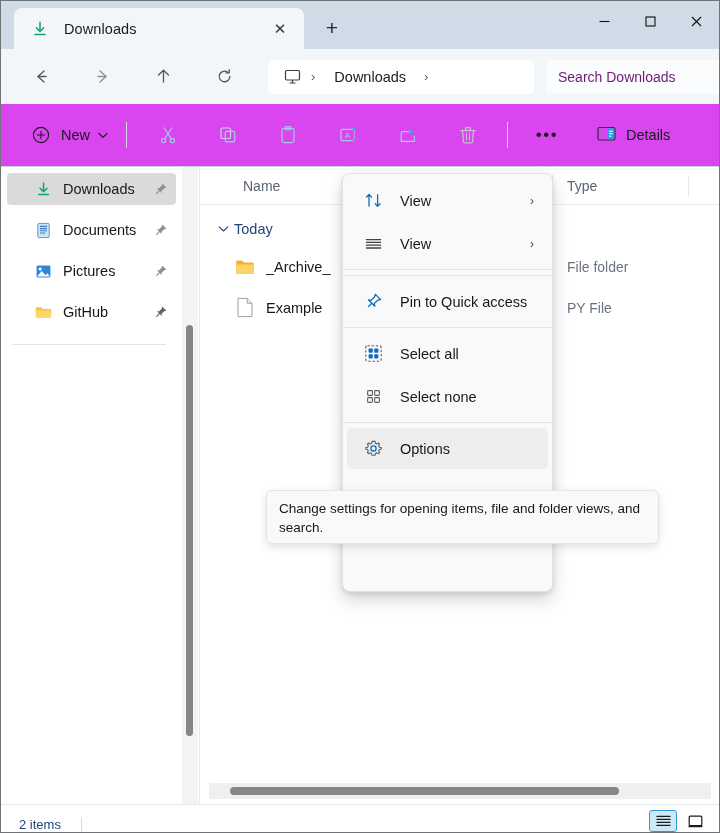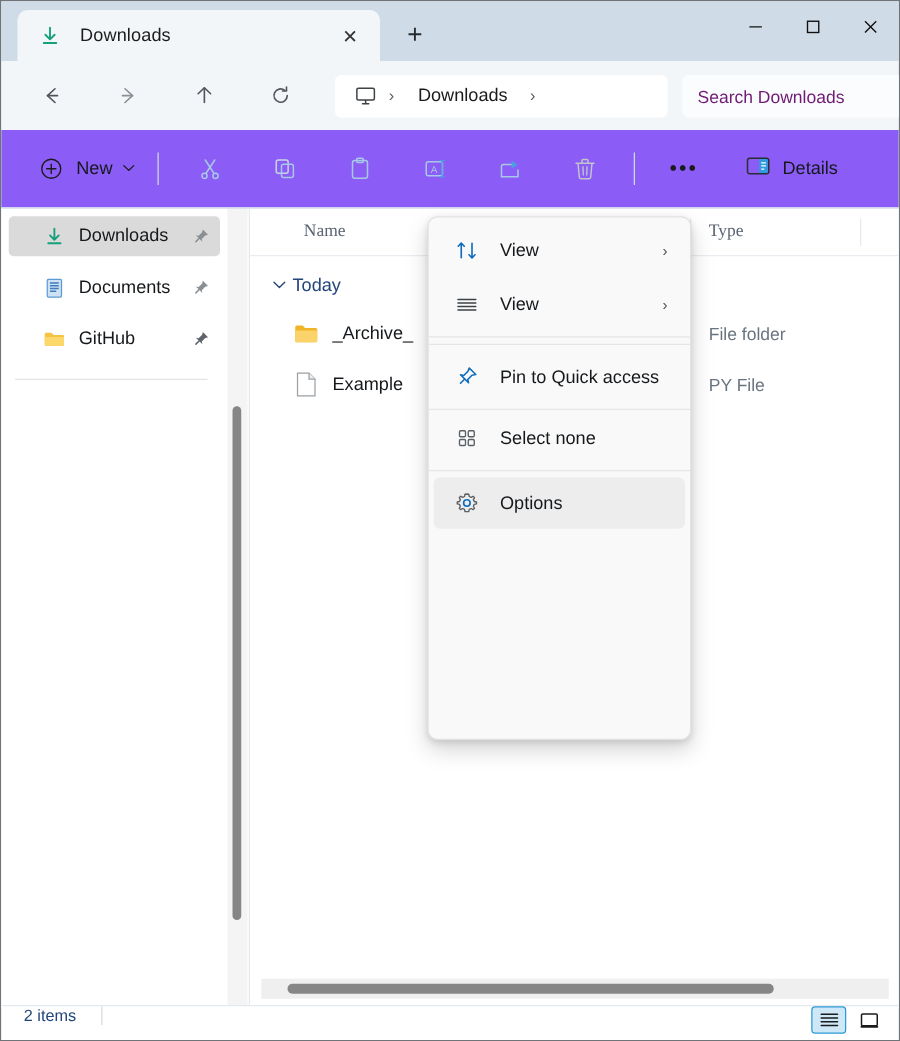--- a/index.html
+++ b/index.html
@@ -77,21 +77,21 @@
   .searchbar {
     flex: 0 0 auto; width: 218px; height: 34px; margin-left: 12px;
     background: #fbfcfd; border-radius: 5px;
     display: flex; align-items: center; padding: 0 12px;
   }
   .searchbar span { font-size: 14px; color: #701a75; }
 
   
   .cmdbar {
     position: absolute; left: 0; top: 103px; width: 718px; height: 62px;
-    background: #8b5cf6;
+    background: #d946ef;
     display: flex; align-items: center;
   }
   .newbtn {
     display: flex; align-items: center; height: 34px;
     margin-left: 21px; padding: 0 8px; border-radius: 5px;
   }
   .newbtn .plus { width: 22px; height: 22px; margin-right: 9px; color: #1b1b1b; }
   .newbtn .lbl { font-size: 14.5px; color: #16191c; }
   .newbtn .chev { font-size: 10px; color: #1b1b1b; margin-left: 8px; }
   .divider { width: 1px; height: 26px; background: #d3d8de; margin: 0 10px; flex: 0 0 auto; }
@@ -136,21 +136,20 @@
   }
 
   
   .filelist {
     position: absolute; left: 198px; top: 0; right: 0; height: 640px;
     background: #ffffff; border-left: 1px solid #e4e9ee;
   }
   .col-header {
     position: relative; height: 38px; display: flex; align-items: center;
     border-bottom: 1px solid #e9edf1;
-    font-family: Liberation Serif, serif;
   }
   .col-name { position: absolute; left: 43px; font-size: 14px; color: #5a6472; }
   .col-type { position: absolute; left: 367px; font-size: 14px; color: #5a6472; }
   .col-sep { position: absolute; top: 8px; width: 1px; height: 22px; background: #e4e9ee; }
   .group-row { display: flex; align-items: center; height: 34px; padding-left: 18px; margin-top: 7px; }
   .group-chev { font-size: 11px; color: #22457a; width: 16px; }
   .group-lbl { font-size: 14.5px; color: #22457a; }
   .file-row { position: relative; display: flex; align-items: center; height: 41px; padding-left: 35px; }
   .file-row .ico { width: 20px; height: 22px; margin-right: 11px; flex: 0 0 auto; display:flex; align-items:center; justify-content:center;}
   .file-row .fname { font-size: 14.5px; color: #16191c; }
@@ -161,21 +160,21 @@
   }
   .h-scroll-thumb {
     position: absolute; left: 229px; bottom: 11px; width: 389px; height: 8px;
     background: #868686; border-radius: 4px;
   }
 
   
   .statusbar {
     position: absolute; left: 0; bottom: 0; width: 718px; height: 28px;
     background: #ffffff; border-top: 1px solid #e4e9ee;
-    display: flex; align-items: flex-start;
+    display: flex; align-items: flex-end;
   }
   .status-txt { font-size: 13px; color: #22457a; margin-left: 18px; }
   .status-sep { width: 1px; height: 15px; background: #d6dbe1; margin-left: 20px; }
   .view-toggles { position: absolute; right: 10px; display: flex; gap: 4px; }
   .vt { width: 28px; height: 22px; display: flex; align-items: center; justify-content: center; border-radius: 3px; }
   .vt.active { background: #cfe8f7; border: 1px solid #2c9ad6; }
 
   
   .ctxmenu {
     position: absolute; left: 341px; top: 172px; width: 211px; height: 419px;
@@ -393,20 +392,36 @@
         </span>
         <span class="lbl">Documents</span>
         <span class="pin">
           <svg width="15" height="15" viewBox="0 0 15 15">
               <path d="M9.3 1.6 L13.4 5.7 L11.2 6.3 L8.4 9.1 L8.9 11.3 L3.7 6.1 L5.9 6.6 L8.7 3.8 Z" fill="#8a8f94"></path>
               <path d="M3.7 11.3 L6.6 8.4" stroke="#8a8f94" stroke-width="1.2" stroke-linecap="round"></path>
             </svg>
         </span>
       </div>
 
+      <div class="nav-item" style="margin-top:9px">
+        <span class="ico">
+          <svg width="19" height="19" viewBox="0 0 19 19">
+            <rect x="2.6" y="3.6" width="13.8" height="11.8" rx="1.2" fill="#2e86d8"></rect>
+            <circle cx="6.2" cy="7" r="1.5" fill="#ffffff"></circle>
+            <path d="M3.2 14.6 L7.8 9 L11.5 13.2 L13.4 11.2 L15.8 14.6 Z" fill="#ffffff"></path>
+          </svg>
+        </span>
+        <span class="lbl">Pictures</span>
+        <span class="pin">
+          <svg width="15" height="15" viewBox="0 0 15 15">
+              <path d="M9.3 1.6 L13.4 5.7 L11.2 6.3 L8.4 9.1 L8.9 11.3 L3.7 6.1 L5.9 6.6 L8.7 3.8 Z" fill="#8a8f94"></path>
+              <path d="M3.7 11.3 L6.6 8.4" stroke="#8a8f94" stroke-width="1.2" stroke-linecap="round"></path>
+            </svg>
+        </span>
+      </div>
 
 
       <div class="nav-item" style="margin-top:9px">
         <span class="ico">
           <svg width="19" height="19" viewBox="0 0 19 19">
             <path d="M1.8 5.2 Q1.8 4.2 2.8 4.2 L7.2 4.2 L8.8 6 L16.2 6 Q17.2 6 17.2 7 L17.2 13.6 Q17.2 14.6 16.2 14.6 L2.8 14.6 Q1.8 14.6 1.8 13.6 Z" fill="#f5c242"></path>
             <path d="M1.8 7.6 L17.2 7.6 L17.2 13.6 Q17.2 14.6 16.2 14.6 L2.8 14.6 Q1.8 14.6 1.8 13.6 Z" fill="#fcd86a"></path>
           </svg>
         </span>
         <span class="lbl">GitHub</span>
@@ -502,20 +517,32 @@
         <svg width="19" height="19" viewBox="0 0 19 19">
           <path d="M11.4 2.4 L16.6 7.6 L13.6 8.2 L10.2 11.6 L10.8 14.2 L4.4 7.8 L7 8.4 L10.4 5 Z" fill="none" stroke="#0f6cbd" stroke-width="1.3" stroke-linejoin="round"></path>
           <path d="M4.4 14.6 L7.8 11.2" stroke="#0f6cbd" stroke-width="1.3" stroke-linecap="round"></path>
         </svg>
       </span>
       <span class="lbl">Pin to Quick access</span>
     </div>
 
     <div class="ctx-sep" style="margin-top:5px"></div>
 
+    <div class="ctx-item" style="margin-top:5px">
+      <span class="ico">
+        <svg width="19" height="19" viewBox="0 0 19 19">
+          <rect x="1.8" y="1.8" width="15.4" height="15.4" rx="1.6" fill="none" stroke="#5b6066" stroke-width="1.1" stroke-dasharray="2.4 1.8"></rect>
+          <rect x="4.6" y="4.6" width="4.2" height="4.2" rx=".8" fill="#0f6cbd"></rect>
+          <rect x="10.2" y="4.6" width="4.2" height="4.2" rx=".8" fill="#0f6cbd"></rect>
+          <rect x="4.6" y="10.2" width="4.2" height="4.2" rx=".8" fill="#0f6cbd"></rect>
+          <rect x="10.2" y="10.2" width="4.2" height="4.2" rx=".8" fill="#0f6cbd"></rect>
+        </svg>
+      </span>
+      <span class="lbl">Select all</span>
+    </div>
 
     <div class="ctx-item">
       <span class="ico">
         <svg width="19" height="19" viewBox="0 0 19 19">
           <rect x="3.6" y="3.6" width="4.8" height="4.8" rx=".9" fill="none" stroke="#5b6066" stroke-width="1.1"></rect>
           <rect x="10.6" y="3.6" width="4.8" height="4.8" rx=".9" fill="none" stroke="#5b6066" stroke-width="1.1"></rect>
           <rect x="3.6" y="10.6" width="4.8" height="4.8" rx=".9" fill="none" stroke="#5b6066" stroke-width="1.1"></rect>
           <rect x="10.6" y="10.6" width="4.8" height="4.8" rx=".9" fill="none" stroke="#5b6066" stroke-width="1.1"></rect>
         </svg>
       </span>
@@ -529,20 +556,23 @@
       <span class="ico">
         <svg width="19" height="19" viewBox="0 0 19 19">
           <path d="M9.5 2.2 L11 2.4 L11.4 4.2 L12.9 4.9 L14.5 4 L15.6 5.1 L14.7 6.7 L15.4 8.2 L17.2 8.6 L17.2 10.1 L15.4 10.5 L14.7 12 L15.6 13.6 L14.5 14.7 L12.9 13.8 L11.4 14.5 L11 16.3 L9.5 16.3 L8 16.3 L7.6 14.5 L6.1 13.8 L4.5 14.7 L3.4 13.6 L4.3 12 L3.6 10.5 L1.8 10.1 L1.8 8.6 L3.6 8.2 L4.3 6.7 L3.4 5.1 L4.5 4 L6.1 4.9 L7.6 4.2 L8 2.4 Z" fill="none" stroke="#5b6066" stroke-width="1.1" stroke-linejoin="round"></path>
           <circle cx="9.5" cy="9.4" r="2.6" fill="none" stroke="#0f6cbd" stroke-width="1.3"></circle>
         </svg>
       </span>
       <span class="lbl">Options</span>
     </div>
   </div>
 
+  <div class="tooltip">
+    <p>Change settings for opening items, file and folder views, and search.</p>
+  </div>
 
   <div class="statusbar">
     <span class="status-txt">2 items</span>
     <span class="status-sep"></span>
     <div class="view-toggles">
       <div class="vt active">
         <svg width="17" height="14" viewBox="0 0 17 14">
           <path d="M2 2.4 L15 2.4 M2 5.4 L15 5.4 M2 8.4 L15 8.4 M2 11.4 L15 11.4" stroke="#1b1b1b" stroke-width="1.3" stroke-linecap="round"></path>
         </svg>
       </div>

